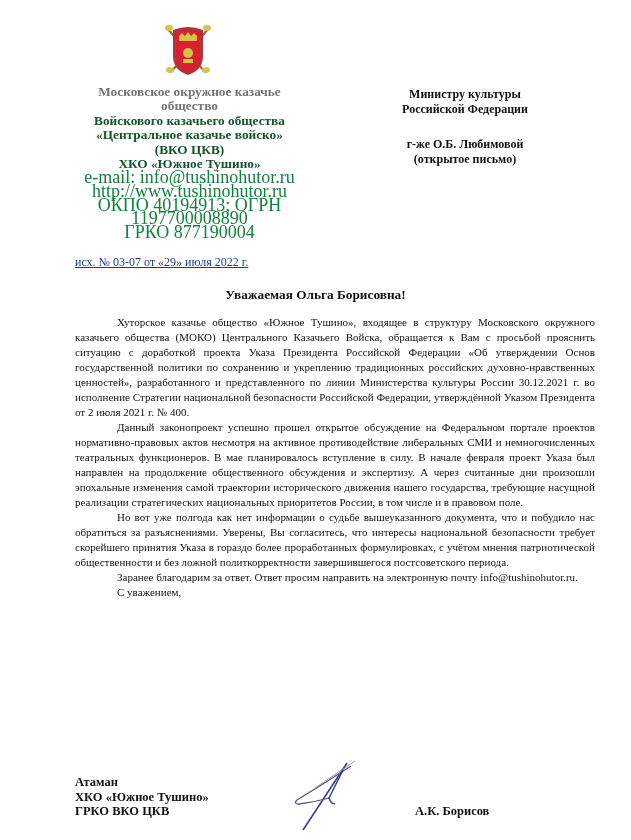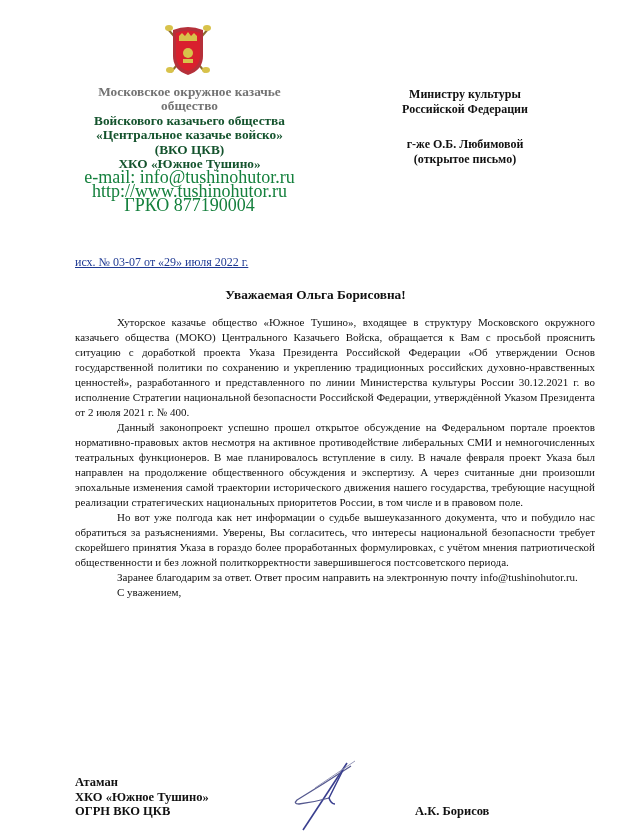--- a/index.html
+++ b/index.html
@@ -65,20 +65,21 @@
 
   <div class="org-block">
     <div class="org-red">Московское окружное казачье</div>
     <div class="org-red">общество</div>
     <div class="org-blue-bold">Войскового казачьего общества</div>
     <div class="org-blue-bold">«Центральное казачье войско»</div>
     <div class="org-blue-bold">(ВКО ЦКВ)</div>
     <div class="org-blue-bold">ХКО «Южное Тушино»</div>
     <div class="org-blue">e-mail: info@tushinohutor.ru</div>
     <div class="org-blue">http://www.tushinohutor.ru</div>
+    <div class="org-blue">ОКПО 40194913; ОГРН 1197700008890</div>
     <div class="org-blue">ГРКО 877190004</div>
   </div>
 
   <div class="recipient">
     <div>Министру культуры</div>
     <div>Российской Федерации</div>
     <div class="gap"></div>
     <div>г-же  О.Б. Любимовой</div>
     <div>(открытое письмо)</div>
   </div>
@@ -98,18 +99,18 @@
   <svg class="signature" viewBox="0 0 80 75">
     <path d="M62 5 L18 72" stroke="#3a3f8f" stroke-width="1.6" fill="none"></path>
     <path d="M66 8 Q40 25 12 42 Q8 46 14 46 Q30 44 44 40" stroke="#55598f" stroke-width="1.3" fill="none"></path>
     <path d="M58 12 L44 40 Q46 46 50 46" stroke="#3a3f8f" stroke-width="1.5" fill="none"></path>
     <path d="M70 3 L30 30" stroke="#8a8cb0" stroke-width="0.9" fill="none"></path>
   </svg>
 
   <div class="sign-block">
     <div>Атаман</div>
     <div>ХКО «Южное Тушино»</div>
-    <div>ОГРН ВКО ЦКВ</div>
+    <div>ГРКО ВКО ЦКВ</div>
   </div>
 
   <div class="sign-name">А.К. Борисов</div>
 
 </div>
 
 </body></html>

